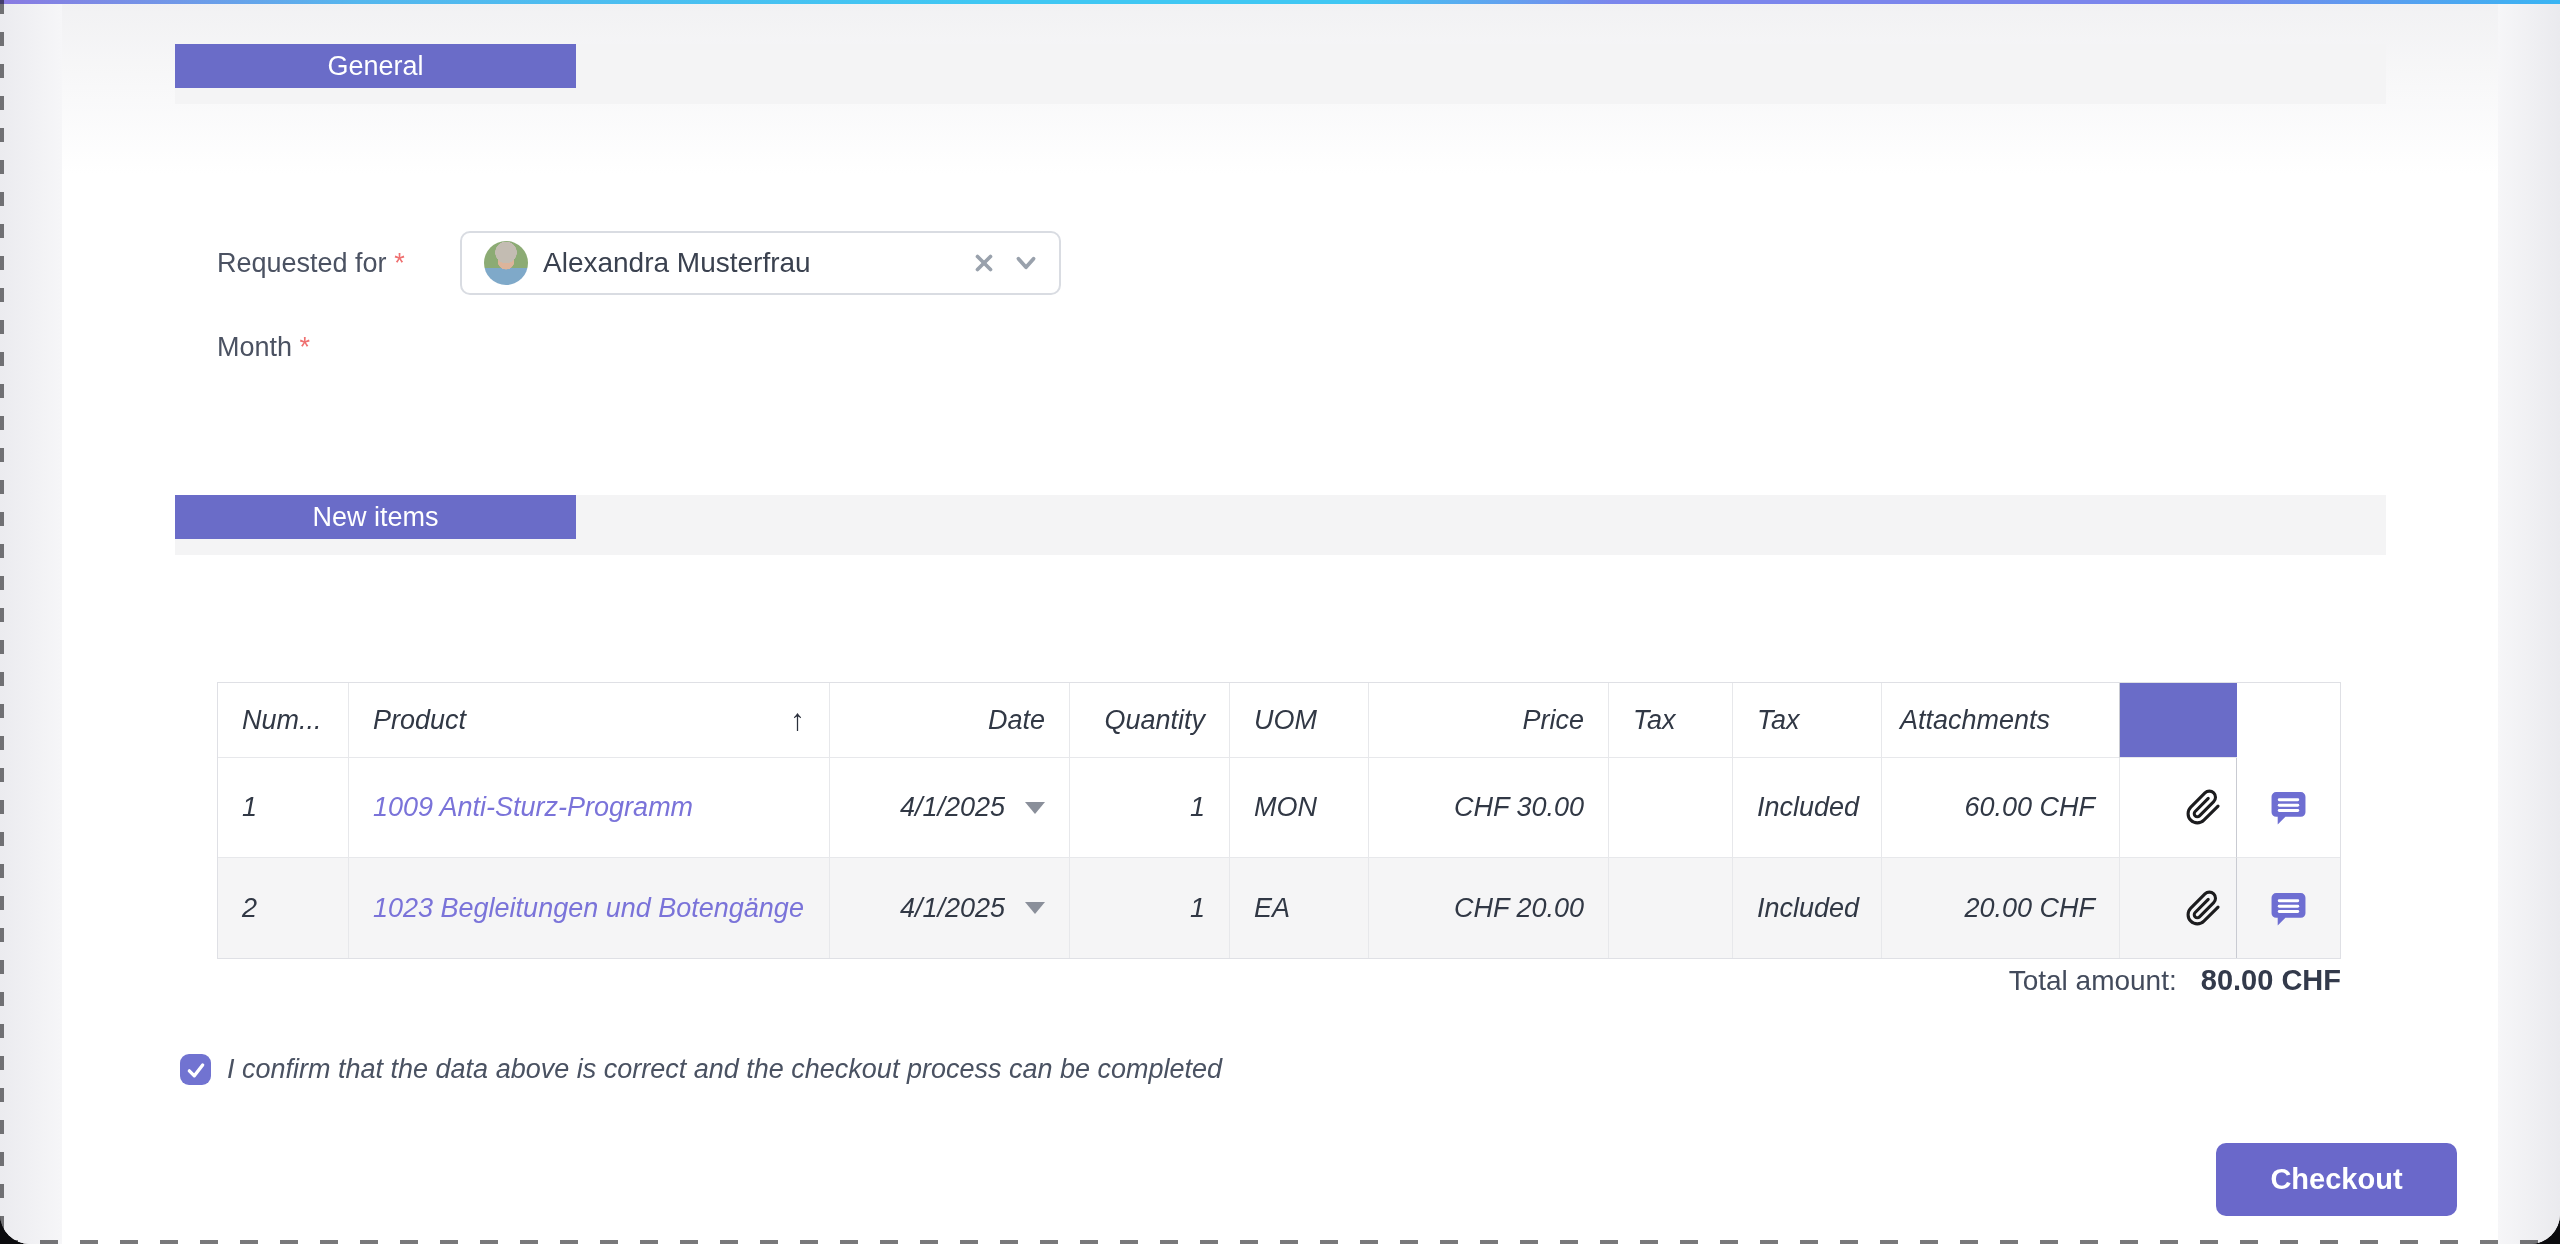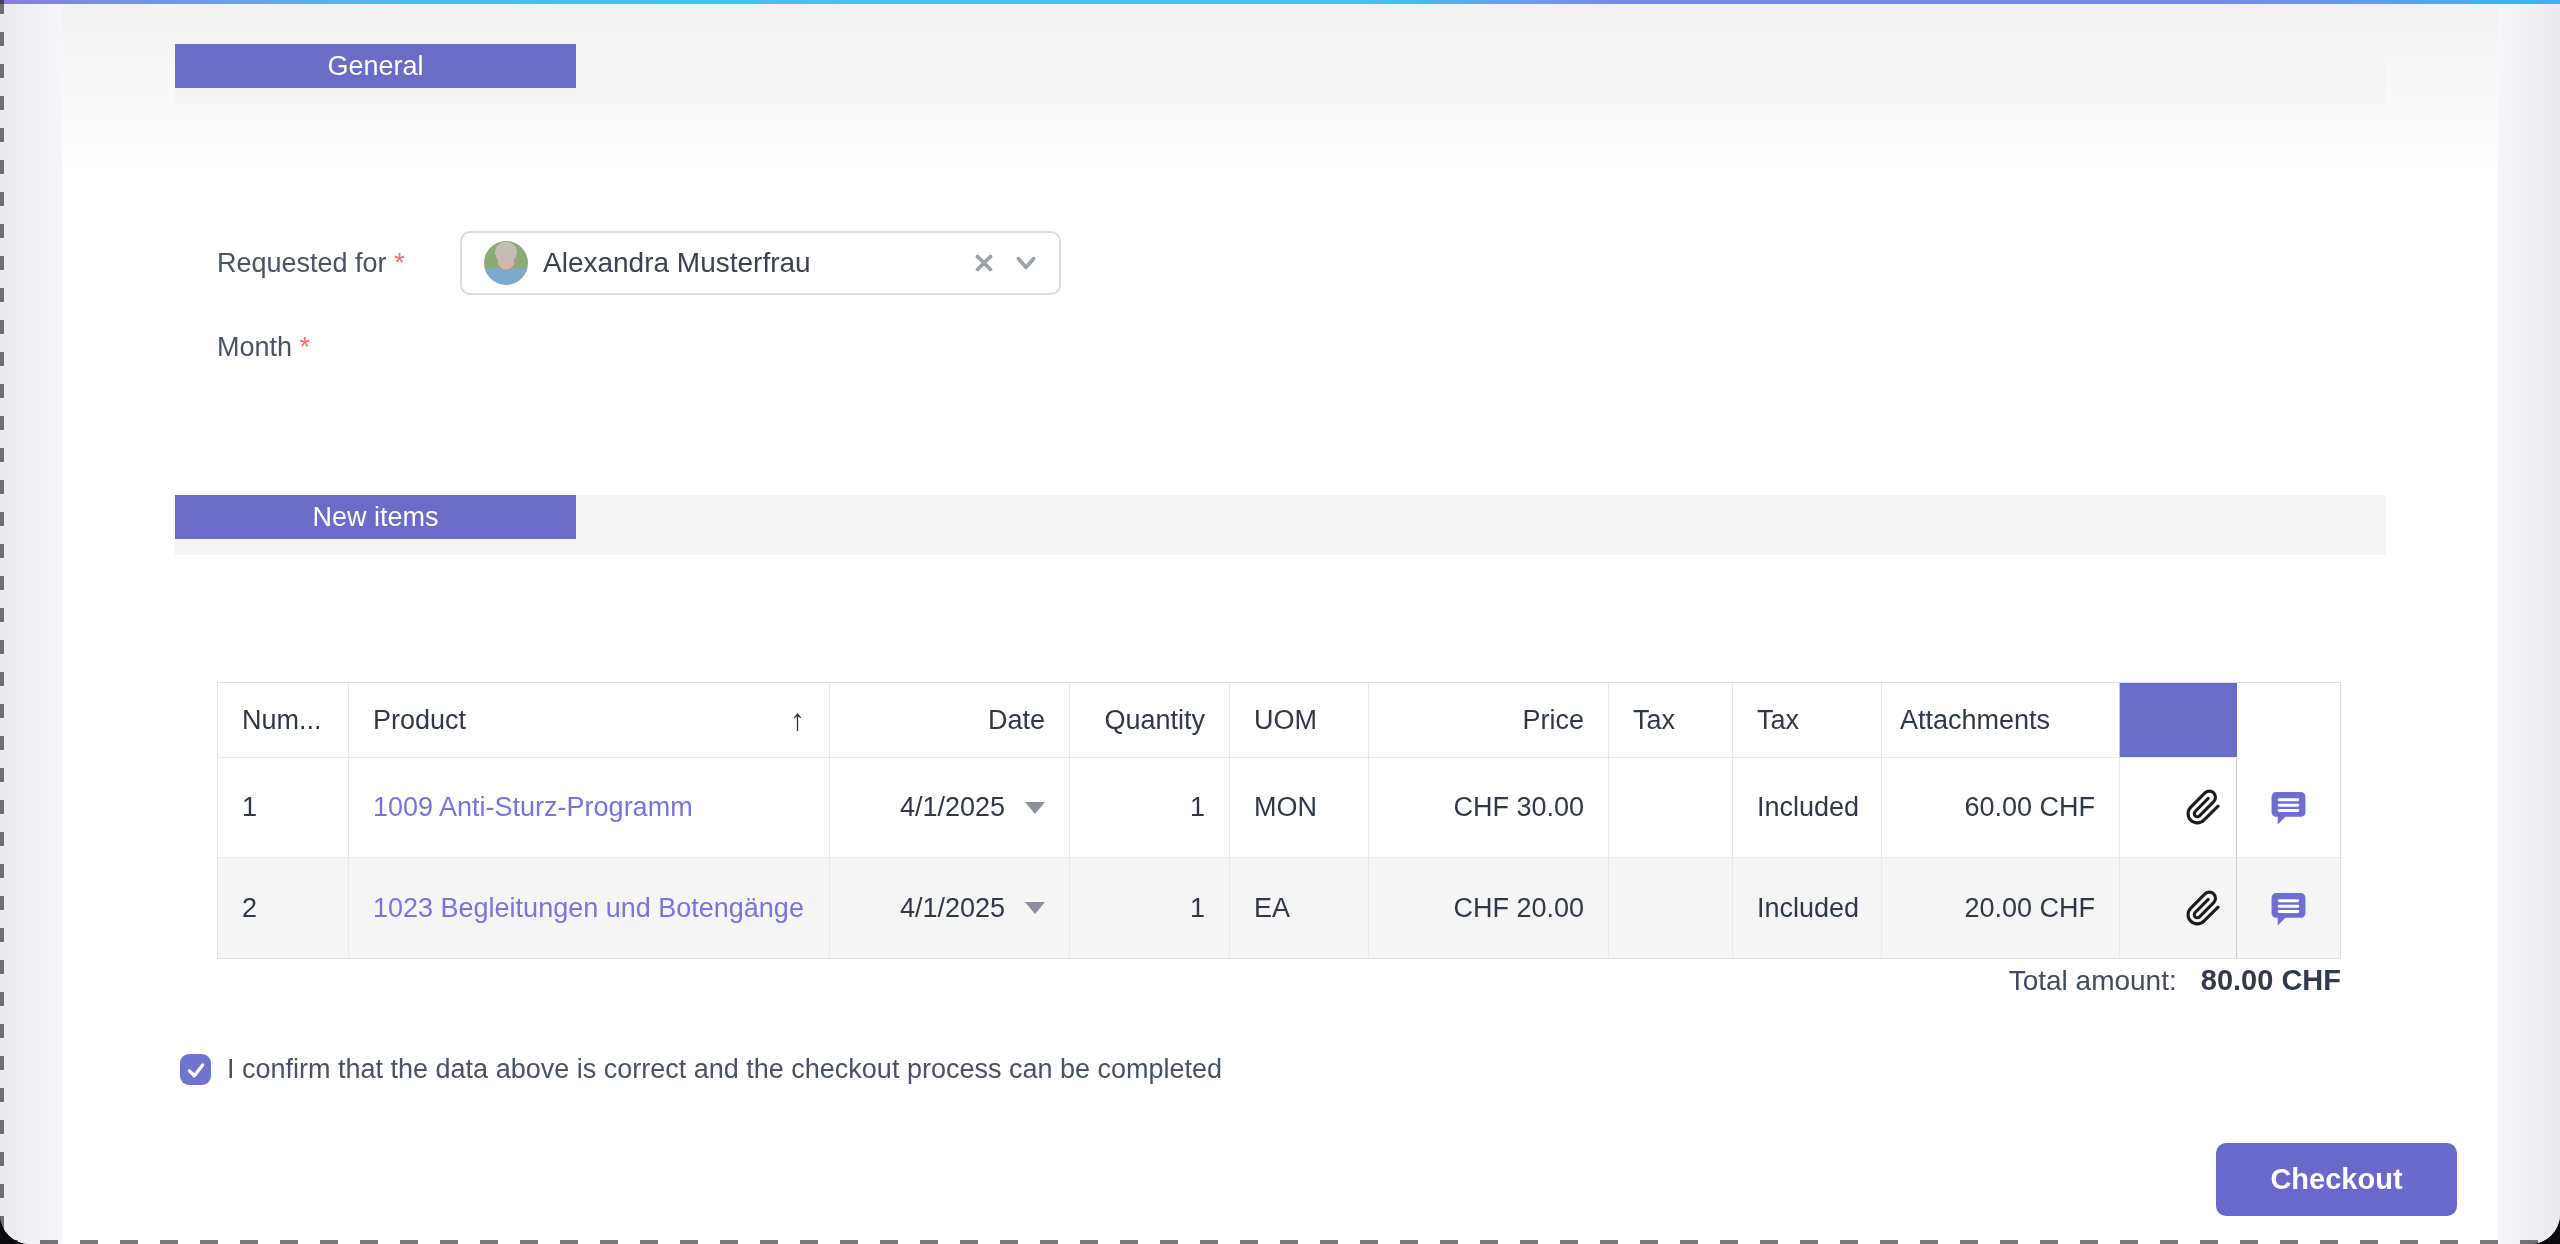--- a/index.html
+++ b/index.html
@@ -80,21 +80,21 @@
   }
 
   .items-table {
     position:absolute; left:217px; top:682px; width:2124px;
     border:1px solid #dfe0e5; background:#fff; z-index:3;
   }
   .tr { display:grid; grid-template-columns:131px 481px 240px 160px 139px 240px 124px 149px 238px 117px 103px; }
   .th, .td {
     display:flex; align-items:center; padding:0 24px;
     border-right:1px solid #e7e8eb; border-bottom:1px solid #e7e8eb;
-    font-size:27px; color:#313845; overflow:hidden; white-space:nowrap;
+    font-size:27px; color:#313845; overflow:hidden; white-space:nowrap;font-style:italic;
   }
   .th { height:75px; }
   .td { height:100px; }
   .tr > :last-child { border-right:none; }
   .tr.stripe .td { background:#f5f5f6; }
   .tr:last-child .td { border-bottom:none; }
   .cell-right { justify-content:flex-end; }
   .cell-center { justify-content:center; }
   .col-attach { border-right:1px solid #c9cbd2 !important; justify-content:flex-end; padding-right:14px; }
   .th-comment { background:#6a6cc8; }
@@ -113,21 +113,21 @@
     font-size:28px; color:#434b5c;
   }
   .total-line strong { margin-left:24px; color:#333a4b; font-size:29px; }
 
   .confirm-row { position:absolute; left:180px; top:1054px; display:flex; align-items:center; z-index:3; }
   .checkbox {
     width:31px; height:31px; border-radius:9px; background:#7173d1;
     display:flex; align-items:center; justify-content:center;
     margin-right:16px; cursor:pointer; flex:0 0 auto;
   }
-  .confirm-label { font-size:27px; color:#4a5262; }
+  .confirm-label { font-size:27px; color:#4a5262;font-style:italic; }
 
   .checkout-btn {
     position:absolute; left:2216px; top:1143px; width:241px; height:73px; z-index:3;
     background:#6a68ca; border:none; border-radius:10px;
     color:#fff; font-size:29px; font-weight:bold; font-family:"Liberation Sans", sans-serif;
     cursor:pointer;
   }
 </style>
 </head>
 <body>

